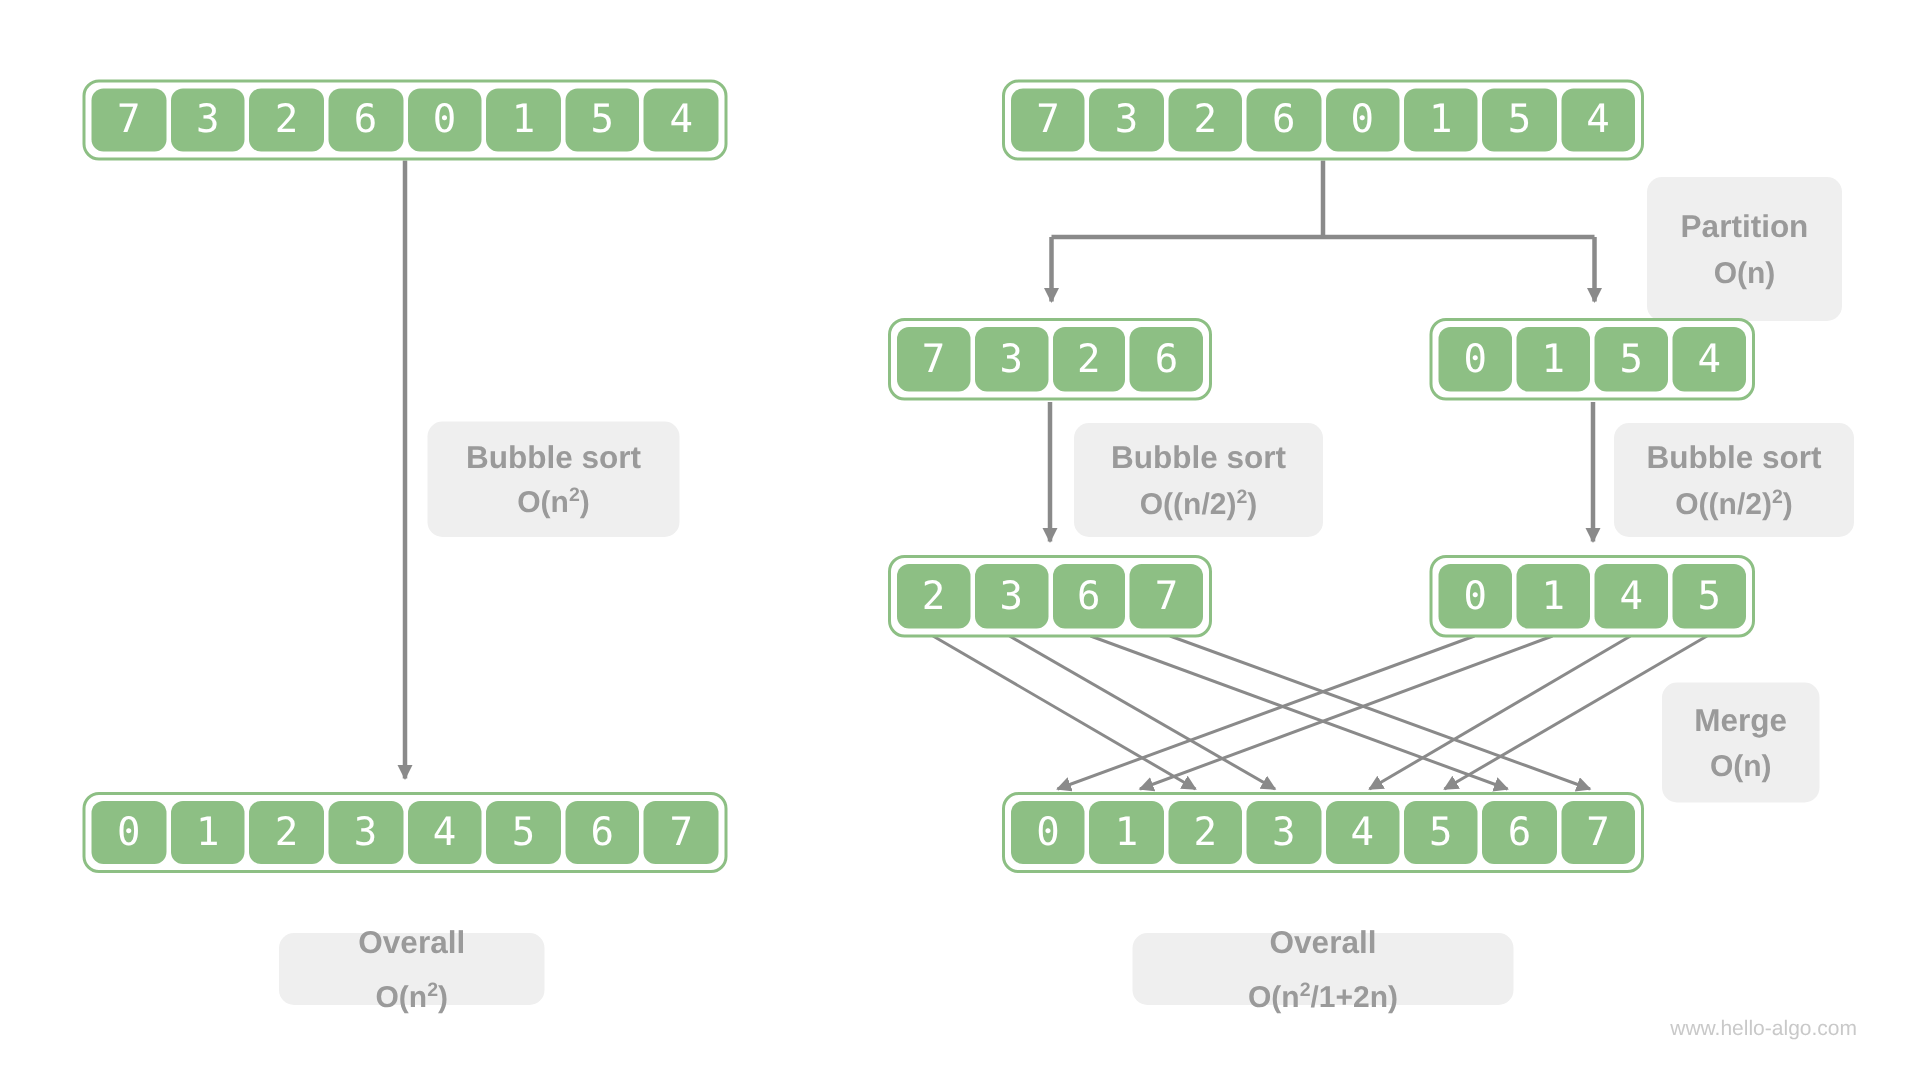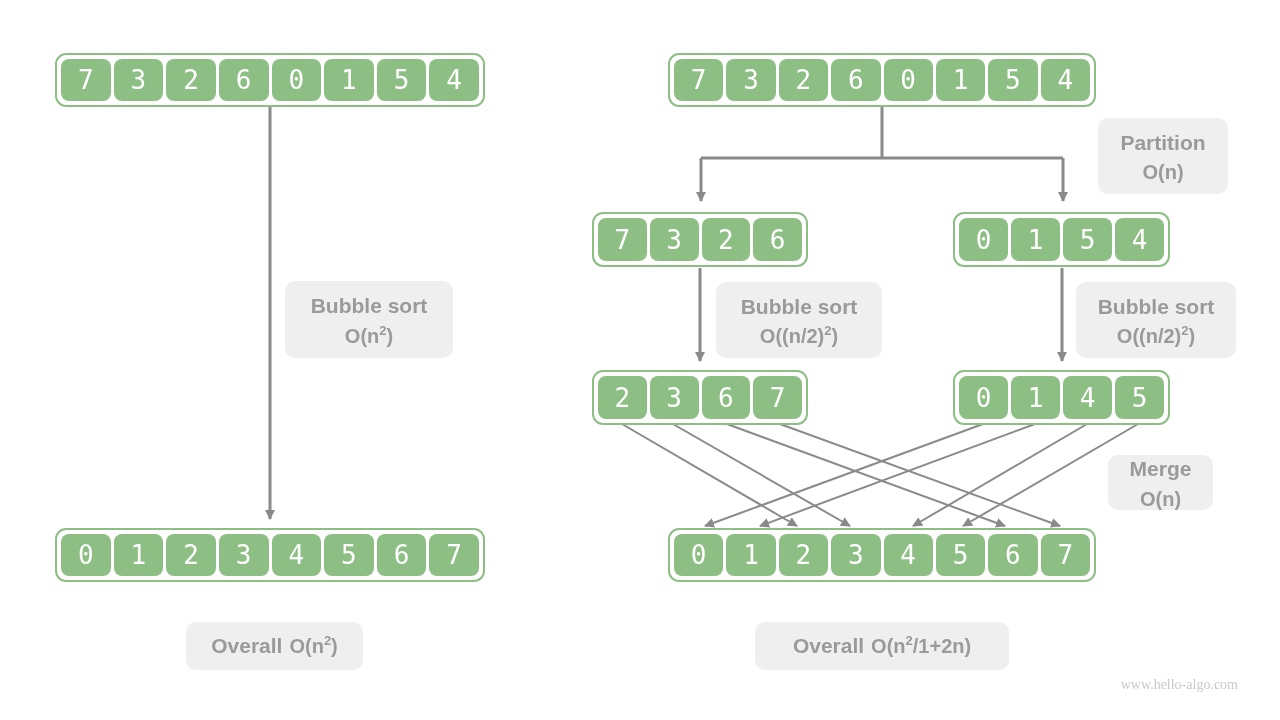--- a/index.html
+++ b/index.html
@@ -21,22 +21,22 @@
        border:2px solid var(--green);border-radius:11px;background:#ffffff;}
   .cell{flex:1;background:var(--green);border-radius:8px;color:var(--cell_text);
         font-family:"DejaVu Sans Mono",monospace;font-size:26px;
         display:flex;align-items:center;justify-content:center;}
   .lbl{position:absolute;background:var(--label_bg);border-radius:10px;color:var(--label_text);
        display:flex;flex-direction:column;align-items:center;justify-content:center;
        font-weight:bold;box-sizing:border-box;}
   .lbl .t{font-size:21px;line-height:1.55;}
   .mono{font-family:Liberation Sans, sans-serif;font-size:20px;font-weight:bold;line-height:1.3;}
   .mono sup{font-size:13px;font-weight:bold;}
-  .lbl.one{flex-direction:row;gap:7px;}
-  .wm{position:absolute;right:42px;top:677px;font-family:Liberation Serif, serif;
+  .lbl.one{flex-direction:column;gap:7px;}
+  .wm{position:absolute;right:42px;top:677px;font-family:Liberation Sans, sans-serif;
       font-size:14px;color:var(--watermark);margin-left:44px;}
 </style>
 </head>
 <body>
 
 <div id="canvas">
 
   <svg id="arrows" viewBox="0 0 1280 720">
     <defs>
       <marker id="ah" markerUnits="userSpaceOnUse" markerWidth="12" markerHeight="12" refX="9" refY="5" orient="auto">
@@ -100,21 +100,21 @@
     <span class="cell">7</span>
     <span class="cell">3</span>
     <span class="cell">2</span>
     <span class="cell">6</span>
     <span class="cell">0</span>
     <span class="cell">1</span>
     <span class="cell">5</span>
     <span class="cell">4</span>
   </div>
 
-  <div class="lbl" style="left:1098px;top:118px;width:130px;height:76px">
+  <div class="lbl" style="left:1098px;top:118px;width:130px;height:96px">
     <div class="t">Partition</div>
     <div class="mono"><span>O(n)</span><sup></sup><span></span></div>
   </div>
 
   <div class="arr" style="left:592px;top:212px;width:216px;height:55px">
     <span class="cell">7</span>
     <span class="cell">3</span>
     <span class="cell">2</span>
     <span class="cell">6</span>
   </div>
@@ -143,21 +143,21 @@
     <span class="cell">7</span>
   </div>
 
   <div class="arr" style="left:953px;top:370px;width:217px;height:55px">
     <span class="cell">0</span>
     <span class="cell">1</span>
     <span class="cell">4</span>
     <span class="cell">5</span>
   </div>
 
-  <div class="lbl" style="left:1108px;top:455px;width:105px;height:55px">
+  <div class="lbl" style="left:1108px;top:455px;width:105px;height:80px">
     <div class="t">Merge</div>
     <div class="mono"><span>O(n)</span><sup></sup><span></span></div>
   </div>
 
   <div class="arr" style="left:668px;top:528px;width:428px;height:54px">
     <span class="cell">0</span>
     <span class="cell">1</span>
     <span class="cell">2</span>
     <span class="cell">3</span>
     <span class="cell">4</span>

